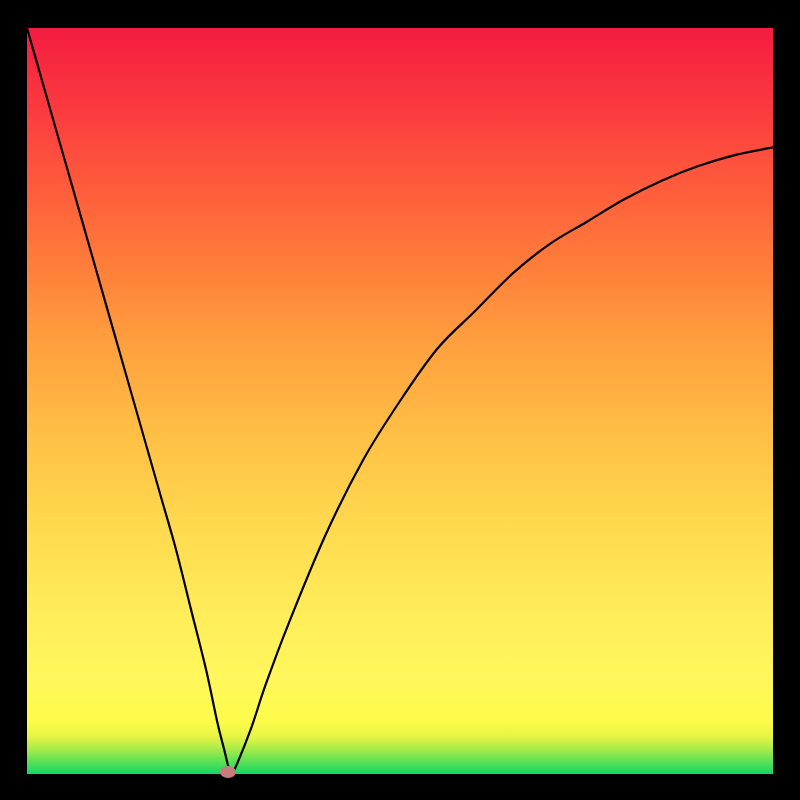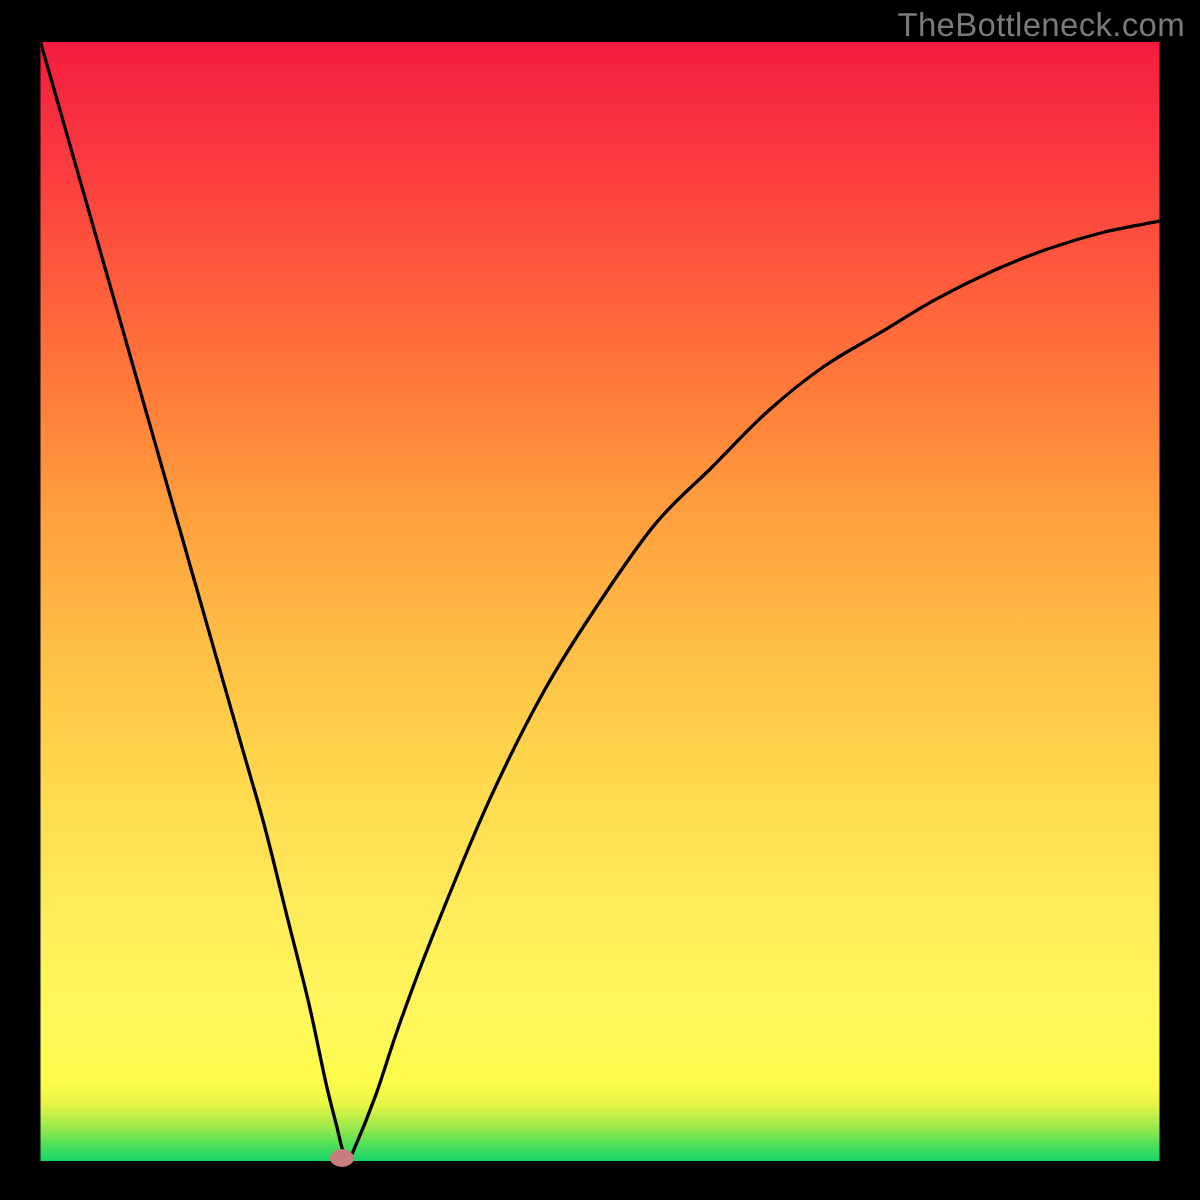--- a/index.html
+++ b/index.html
@@ -74,14 +74,13 @@
 
 <div class="frame">
   <div class="plot-area"></div>
 
   <svg class="curve" viewBox="0 0 746 746" preserveAspectRatio="none">
     <path id="curve-path" d="M 0 0 C 2.486666666666667 8.703333333333319, 9.946666666666665 34.81333333333323, 14.92 52.219999999999914 C 19.893333333333334 69.6266666666666, 24.866666666666667 87.03333333333337, 29.84 104.44000000000005 C 34.81333333333333 121.84666666666674, 39.78666666666666 139.2533333333333, 44.76 156.65999999999997 C 49.733333333333334 174.06666666666663, 54.70666666666666 191.47333333333333, 59.68 208.88 C 64.65333333333334 226.28666666666666, 69.62666666666668 243.6933333333333, 74.60000000000001 261.09999999999997 C 79.57333333333334 278.50666666666666, 84.54666666666667 295.91333333333336, 89.52 313.32000000000005 C 94.49333333333333 330.72666666666674, 99.46666666666668 348.1333333333334, 104.44000000000001 365.54 C 109.41333333333334 382.94666666666666, 114.38666666666667 400.35333333333335, 119.36 417.76 C 124.33333333333333 435.16666666666663, 129.30666666666667 452.5733333333333, 134.28 469.98 C 139.25333333333333 487.3866666666667, 144.2266666666667 503.55000000000007, 149.20000000000002 522.2 C 154.17333333333335 540.85, 159.14666666666668 561.9866666666667, 164.12 581.88 C 169.09333333333333 601.7733333333333, 174.68833333333333 622.91, 179.04 641.56 C 183.39166666666665 660.2099999999999, 187.12166666666667 680.1033333333332, 190.23 693.78 C 193.3383333333333 707.4566666666667, 195.825 716.16, 197.69 723.62 C 199.555 731.08, 200.17666666666668 735.183, 201.42000000000002 738.54 C 202.66333333333336 741.8969999999999, 203.90666666666667 743.762, 205.15 743.762 C 206.39333333333335 743.762, 205.7716666666667 745.627, 208.88000000000002 738.54 C 211.98833333333334 731.453, 218.82666666666665 714.9166666666666, 223.79999999999998 701.24 C 228.7733333333333 687.5633333333334, 232.50333333333333 673.8866666666667, 238.72 656.48 C 244.93666666666667 639.0733333333334, 251.1533333333333 621.6666666666666, 261.09999999999997 596.8 C 271.0466666666666 571.9333333333333, 285.9666666666667 534.6333333333333, 298.40000000000003 507.28 C 310.83333333333337 479.9266666666666, 323.26666666666665 455.06, 335.7 432.68 C 348.1333333333333 410.3, 360.56666666666666 391.65, 373 373 C 385.43333333333334 354.35, 397.8666666666667 335.70000000000005, 410.3 320.78000000000003 C 422.73333333333335 305.86, 435.16666666666663 295.91333333333336, 447.59999999999997 283.48 C 460.0333333333333 271.0466666666667, 472.4666666666667 257.36999999999995, 484.90000000000003 246.17999999999995 C 497.33333333333337 234.98999999999995, 509.7666666666666 225.04333333333335, 522.1999999999999 216.34000000000003 C 534.6333333333332 207.6366666666667, 547.0666666666666 201.42000000000004, 559.5 193.96000000000004 C 571.9333333333334 186.50000000000003, 584.3666666666668 178.41833333333338, 596.8000000000001 171.58000000000004 C 609.2333333333333 164.7416666666667, 621.6666666666667 158.52499999999995, 634.1 152.92999999999995 C 646.5333333333333 147.33499999999995, 658.9666666666667 142.36166666666665, 671.4 138.01 C 683.8333333333333 133.65833333333333, 696.2666666666667 129.92833333333337, 708.6999999999999 126.82000000000005 C 721.1333333333332 123.71166666666672, 739.7833333333333 120.60333333333335, 746 119.36000000000001" fill="none" stroke="#000000" stroke-width="2.2" stroke-linejoin="round" stroke-linecap="round"></path>
   </svg>
 
   <div id="min-marker" class="marker" style="left: 228.42px; top: 771.762px;"></div>
 
-  <div class="watermark">TheBottleneck.com</div>
 </div>
 
 </body></html>

